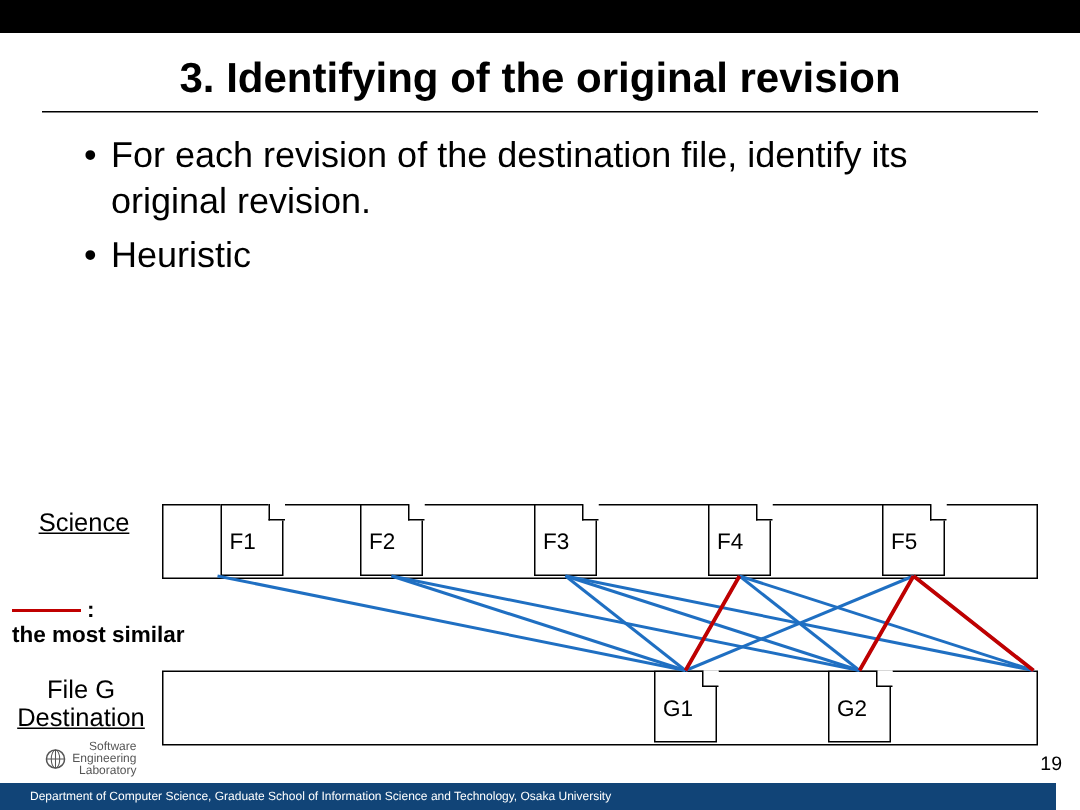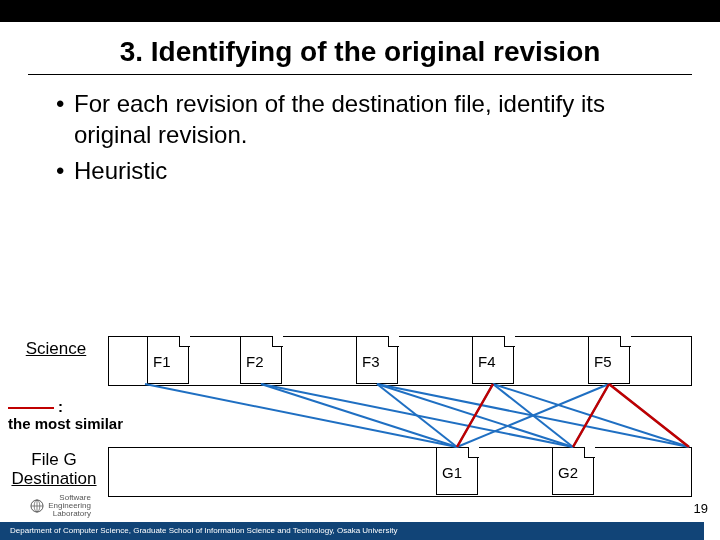--- a/index.html
+++ b/index.html
@@ -124,21 +124,21 @@
   }
   .footerbar {
     position: absolute;
     bottom: 0;
     left: 0;
     right: 16px;
     height: 18px;
     background: #114477;
     color: #fff;
     font-size: 8px;
-    padding-left: 10px;
+    padding-left: 20px;
     line-height: 18px;
   }
   .logo {
     position: absolute;
     left: 30px;
     bottom: 22px;
     font-size: 8px;
     color: #555;
     line-height: 1;
     text-align: right;

